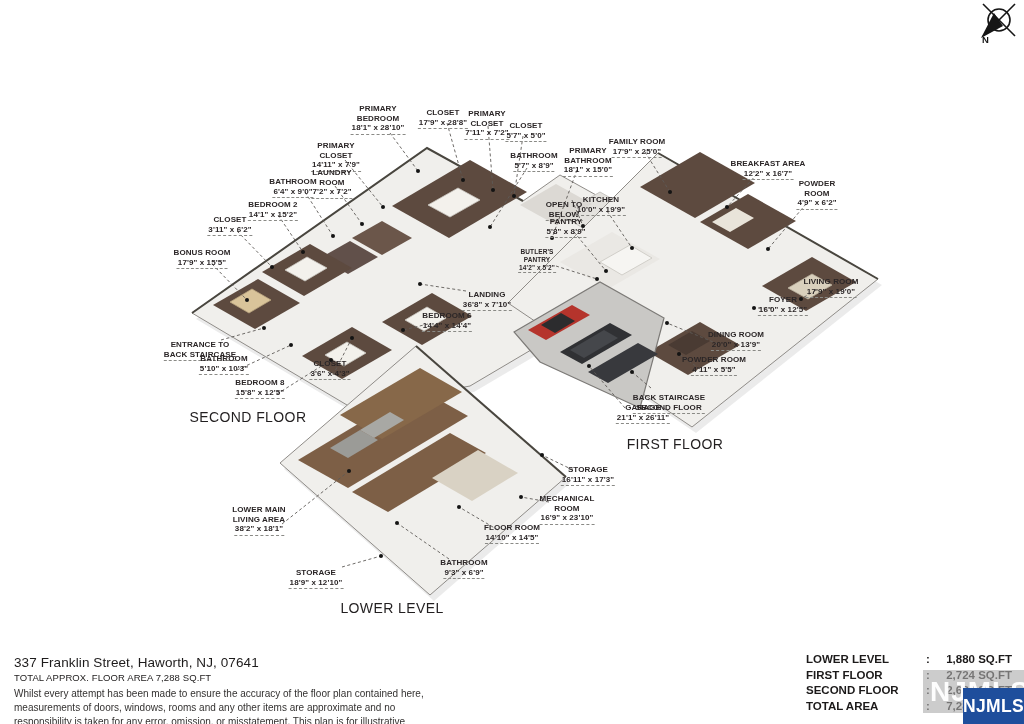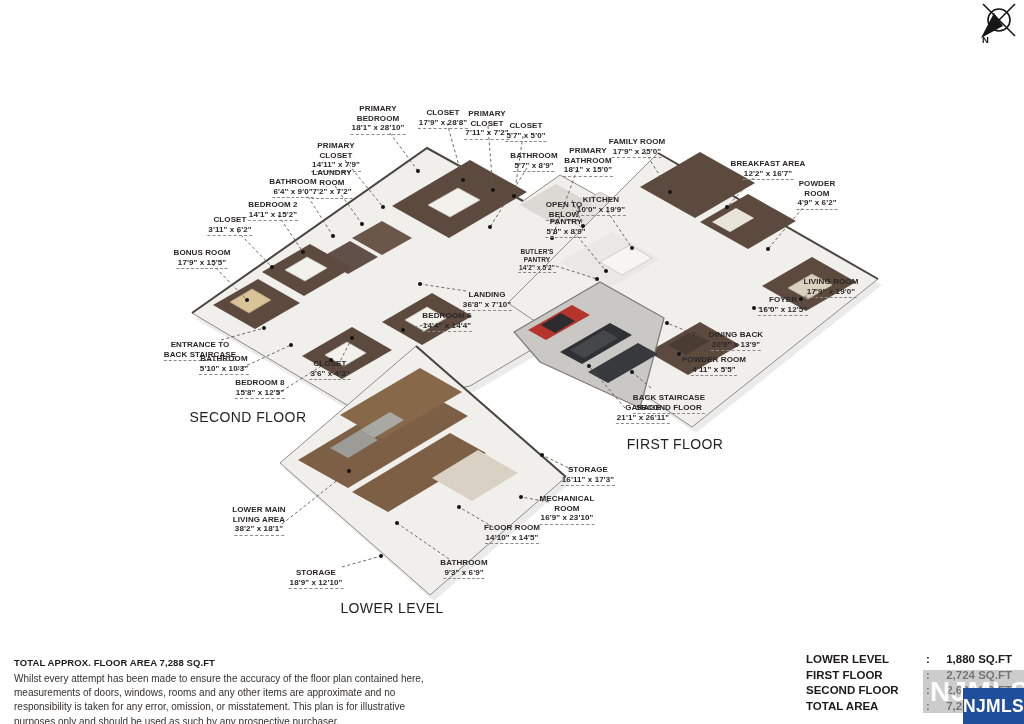--- a/index.html
+++ b/index.html
@@ -9,21 +9,21 @@
   .lbl{position:absolute;transform:translateX(-50%);text-align:center;z-index:2;
        font-size:8px;font-weight:700;line-height:1.2;letter-spacing:.1px;color:#2b2627;white-space:pre-line;}
   .lbl .nm{display:block;}
   .lbl .nm.und{display:inline-block;border-bottom:1px dashed #8a8a86;padding-bottom:1px;margin-top:16px;}
   .lbl .dm{display:inline-block;border-bottom:1px dashed #8a8a86;padding:0 1px 1px;font-weight:700;}
   .lbl.small{font-size:6.5px;}
   .floor-title{position:absolute;transform:translateX(-50%);z-index:2;font-size:14px;font-weight:400;
        letter-spacing:.4px;color:#221f20;white-space:nowrap;}
   #info{position:absolute;left:14px;top:655px;z-index:1;}
   #addr{font-size:13.5px;font-weight:400;color:#1d1b1b;letter-spacing:.1px;}
-  #totline{font-size:9.5px;font-weight:700;color:#1d1b1b;margin-top:2px;letter-spacing:.1px;}
+  #totline{font-size:9.5px;font-weight:400;color:#1d1b1b;margin-top:2px;letter-spacing:.1px;}
   #disc{font-size:10px;font-weight:400;color:#343231;width:430px;line-height:1.42;margin-top:4px;}
   #areas{position:absolute;left:806px;top:653px;width:206px;z-index:1;}
   .ar{display:flex;align-items:baseline;height:15.6px;font-size:11.5px;font-weight:700;color:#1c1a1a;}
   .ar .al{flex:none;width:116px;text-align:left;}
   .ar .ac{flex:none;width:12px;text-align:center;}
   .ar .av{flex:1;text-align:right;}
   #wm-gray{position:absolute;left:923px;top:670px;width:101px;height:43px;z-index:3;
        background:rgba(172,172,172,.62);overflow:hidden;}
   #wm-gray span{display:block;color:rgba(255,255,255,.95);font-weight:700;font-size:28px;
        letter-spacing:1px;line-height:43px;padding-left:7px;}
@@ -214,40 +214,41 @@
   <div class="lbl" style="left:817px;top:179px"><span class="nm">POWDER
 ROOM</span><span class="dm">4'9" x 6'2"</span></div>
   <div class="lbl" style="left:564px;top:184px"><span class="nm und">OPEN TO
 BELOW</span></div>
   <div class="lbl" style="left:601px;top:195px"><span class="nm">KITCHEN</span><span class="dm">10'0" x 19'9"</span></div>
   <div class="lbl" style="left:566px;top:217px"><span class="nm">PANTRY</span><span class="dm">5'8" x 8'9"</span></div>
   <div class="lbl small" style="left:537px;top:248px"><span class="nm">BUTLER'S
 PANTRY</span><span class="dm">14'2" x 5'2"</span></div>
   <div class="lbl" style="left:831px;top:277px"><span class="nm">LIVING ROOM</span><span class="dm">17'9" x 19'0"</span></div>
   <div class="lbl" style="left:783px;top:295px"><span class="nm">FOYER</span><span class="dm">16'0" x 12'5"</span></div>
-  <div class="lbl" style="left:736px;top:330px"><span class="nm">DINING BACK</span><span class="dm">20'0" x 13'9"</span></div>
+  <div class="lbl" style="left:736px;top:330px"><span class="nm">DINING ROOM</span><span class="dm">20'0" x 13'9"</span></div>
   <div class="lbl" style="left:714px;top:355px"><span class="nm">POWDER ROOM</span><span class="dm">4'11" x 5'5"</span></div>
   <div class="lbl" style="left:669px;top:377px"><span class="nm und">BACK STAIRCASE
 SECOND FLOOR</span></div>
   <div class="lbl" style="left:643px;top:403px"><span class="nm">GARAGE</span><span class="dm">21'1" x 26'11"</span></div>
   <div class="floor-title" style="left:675px;top:436px">FIRST FLOOR</div>
 
   <div class="lbl" style="left:259px;top:505px"><span class="nm">LOWER MAIN
 LIVING AREA</span><span class="dm">38'2" x 18'1"</span></div>
   <div class="lbl" style="left:588px;top:465px"><span class="nm">STORAGE</span><span class="dm">16'11" x 17'3"</span></div>
   <div class="lbl" style="left:567px;top:494px"><span class="nm">MECHANICAL
 ROOM</span><span class="dm">16'9" x 23'10"</span></div>
   <div class="lbl" style="left:512px;top:523px"><span class="nm">FLOOR ROOM</span><span class="dm">14'10" x 14'5"</span></div>
   <div class="lbl" style="left:464px;top:558px"><span class="nm">BATHROOM</span><span class="dm">9'3" x 6'9"</span></div>
   <div class="lbl" style="left:316px;top:568px"><span class="nm">STORAGE</span><span class="dm">18'9" x 12'10"</span></div>
   <div class="floor-title" style="left:392px;top:600px">LOWER LEVEL</div>
 
   <span id="north-n">N</span>
 
   <div id="info">
+    <div id="addr">337 Franklin Street, Haworth, NJ, 07641</div>
     <div id="totline">TOTAL APPROX. FLOOR AREA 7,288 SQ.FT</div>
     <div id="disc">Whilst every attempt has been made to ensure the accuracy of the floor plan contained here, measurements of doors, windows, rooms and any other items are approximate and no responsibility is taken for any error, omission, or misstatement. This plan is for illustrative purposes only and should be used as such by any prospective purchaser.</div>
   </div>
 
   <div id="areas">
     <div class="ar">
         <span class="al">LOWER LEVEL</span>
         <span class="ac">:</span>
         <span class="av">1,880 SQ.FT</span>
       </div>

